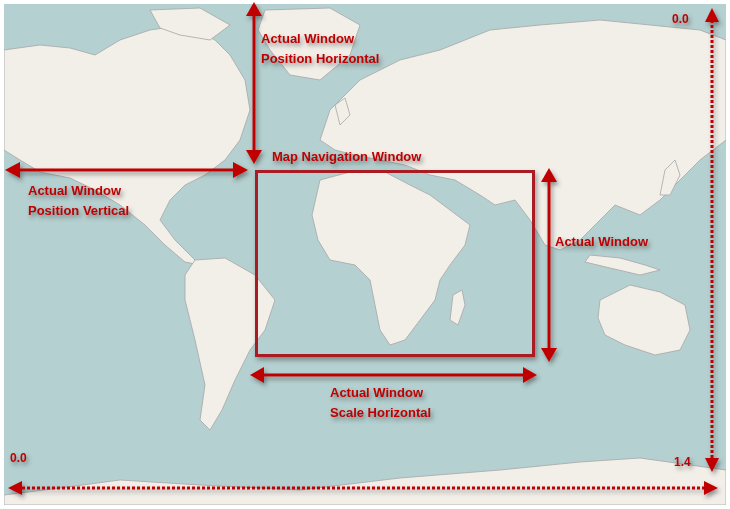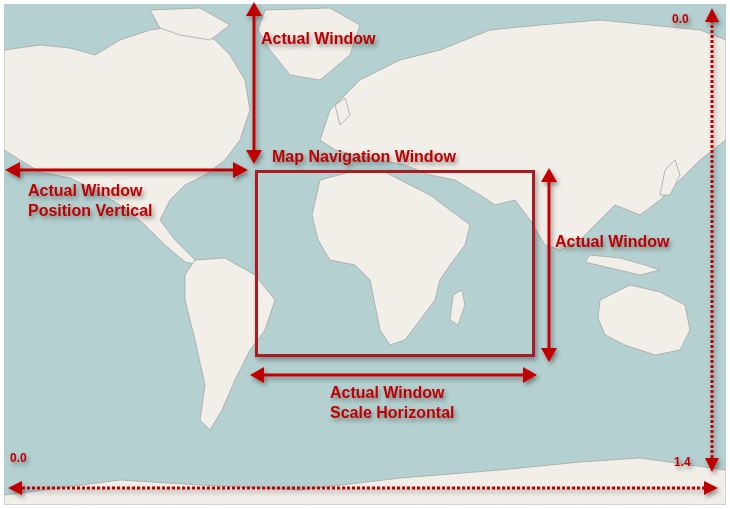--- a/index.html
+++ b/index.html
@@ -1,20 +1,20 @@
 <!DOCTYPE html>
 <html><head>
 <meta charset="utf-8">
 <style>
   html, body { margin:0; padding:0; }
   body { width:730px; height:509px; background:#ffffff; position:relative; overflow:hidden;
          font-family:"Liberation Sans", sans-serif; }
   .map { position:absolute; left:4px; top:4px; width:722px; height:501px; background:#b5d0d0; overflow:hidden; }
   .map svg { position:absolute; left:0; top:0; }
-  .label { position:absolute; color:#c00000; font-weight:bold; font-size:16px; line-height:20px;
+  .label { position:absolute; color:#c00000; font-weight:bold; font-size:13px; line-height:20px;
            text-shadow:2px 3px 4px rgba(60,60,60,0.55); white-space:nowrap; }
   .axis-label { position:absolute; color:#c00000; font-weight:bold; font-size:12px;
                 text-shadow:2px 3px 4px rgba(60,60,60,0.55); }
   .nav-window { position:absolute; left:255px; top:170px; width:274px; height:181px;
                 border:3px solid #a91c24; box-shadow:2px 3px 5px rgba(0,0,0,0.35); }
   .overlay { position:absolute; left:0; top:0; }
 </style>
 </head>
 <body>
 
@@ -92,20 +92,21 @@
       <polygon points="22,481 22,495 8,488" stroke="none"></polygon>
       <polygon points="704,481 704,495 718,488" stroke="none"></polygon>
     </g>
   </g>
 </svg>
 
 <div class="nav-window"></div>
 
 <div class="label" style="left:261px; top:29px;">
   <div>Actual Window</div>
+  <div>Position Horizontal</div>
 </div>
 
 <div class="label" style="left:28px; top:181px;">
   <div>Actual Window</div>
   <div>Position Vertical</div>
 </div>
 
 <div class="label" style="left:272px; top:147px;text-align:center;">Map Navigation Window</div>
 
 <div class="label" style="left:555px; top:232px;">

